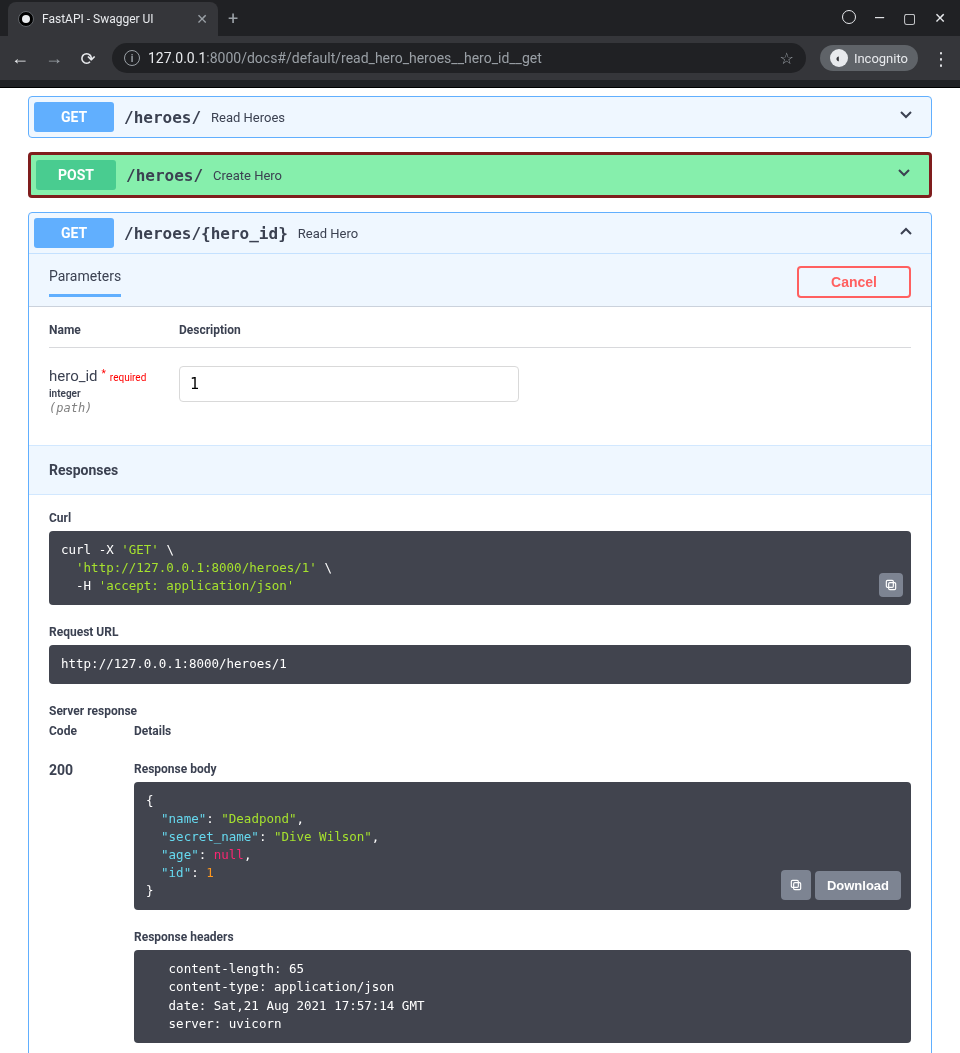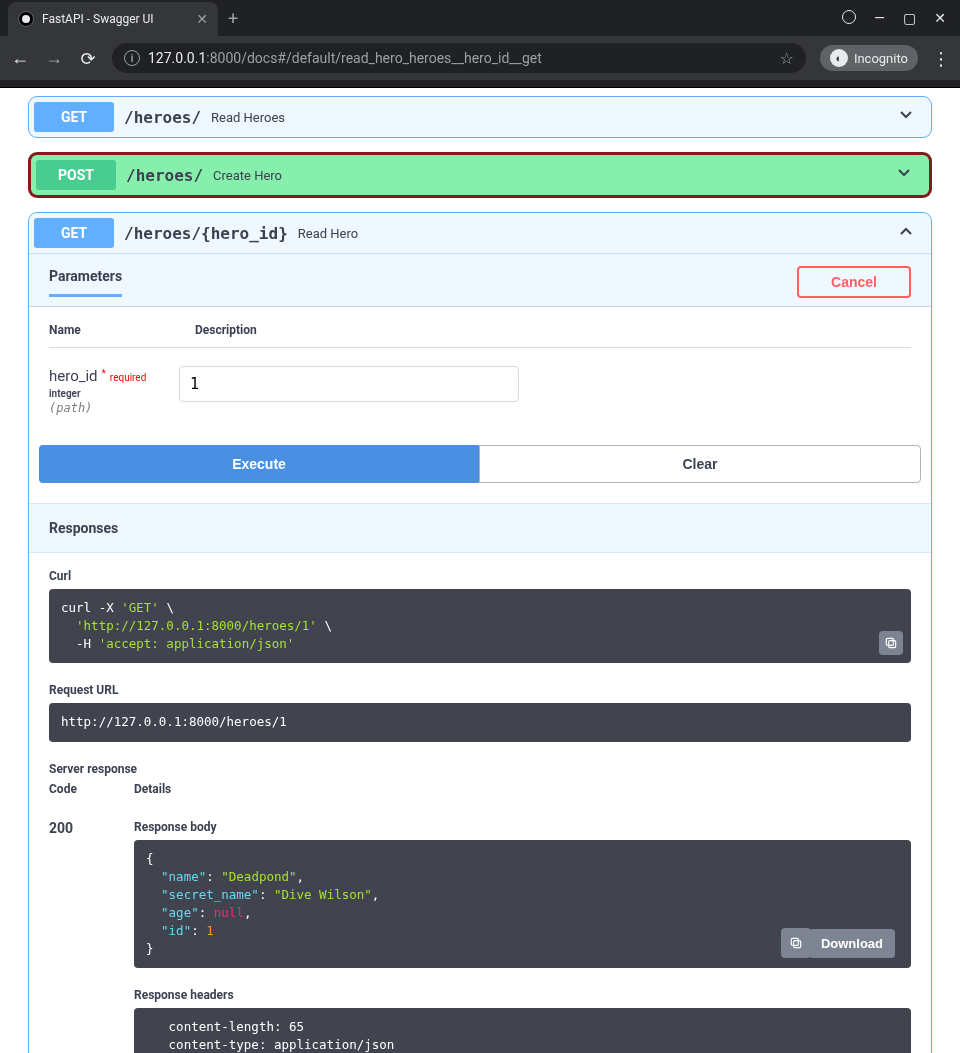--- a/index.html
+++ b/index.html
@@ -28,41 +28,41 @@
 .incognito { display: flex; align-items: center; gap: 6px; color: #e8eaed; font-size: 13px; background:#5f6368; padding:4px 10px; border-radius:14px; }
 .incognito-icon { width:18px; height:18px; background:#e8eaed; border-radius:50%; display:flex; align-items:center; justify-content:center; font-size:11px; color:#35363a; }
 .menu-dots { color: #e8eaed; font-size: 18px; cursor: pointer; }
 
 
 .page { background: #fff; height: calc(1053px - 80px); overflow-y: scroll; padding: 8px 28px 20px 28px; position: relative; }
 .page::-webkit-scrollbar { width: 15px; }
 .page::-webkit-scrollbar-track { background: #f1f1f1; }
 .page::-webkit-scrollbar-thumb { background: #b8b8b8; }
 
-.opblock { border-radius: 9px; margin-bottom: 14px; }
+.opblock { border-radius: 4px; margin-bottom: 14px; }
 .opblock-get { border: 1px solid #61affe; background: #eff7ff; }
 .opblock-post { border: 3px solid #7f1d1d; background: #86efac; }
 
 .op-summary { display: flex; align-items: center; padding: 5px; cursor: pointer; }
 .method-badge { width: 80px; text-align: center; padding: 7px 0; border-radius: 3px; font-weight: 700; font-size: 14px; color: #fff; }
 .method-get { background: #61affe; }
 .method-post { background: #49cc90; }
 .op-path { font-family: monospace; font-weight: 600; font-size: 16px; margin-left: 10px; color: #3b4151; }
 .op-desc { font-size: 13px; color: #3b4151; margin-left: 10px; }
 .chevron { margin-left: auto; margin-right: 10px; }
 .chevron svg { width: 20px; height: 20px; }
 
 .op-body { border-top: 1px solid rgba(97,175,254,0.3); }
 .params-header { display: flex; align-items: center; padding: 12px 20px 8px 20px; }
-.params-title { font-weight: 700; font-size: 14px; color: #3b4151; border-bottom: 3px solid #61affe; padding-bottom: 10px; margin-bottom:-1px; }
+.params-title { font-weight: 400; font-size: 14px; color: #3b4151; border-bottom: 3px solid #61affe; padding-bottom: 10px; margin-bottom:-1px; }
 .cancel-btn { margin-left: auto; border: 2px solid #ff6060; color: #ff6060; background: transparent; padding: 6px 32px; border-radius: 4px; font-weight: 700; font-size: 14px; cursor: pointer; }
 
 .param-section { padding: 16px 20px 30px 20px; background: #fff; }
 .param-table-head { display: flex; font-size: 12px; font-weight: 700; color: #3b4151; border-bottom: 1px solid rgba(59,65,81,0.2); padding-bottom: 10px; }
-.pcol-name { width: 146px; }
+.pcol-name { width: 130px; }
 .param-row { display: flex; padding-top: 18px; }
 .param-name-cell { width: 130px; }
 .param-name { font-weight: 400; font-size: 15px; color: #3b4151; }
 .param-required { color: #ff0000; font-size: 10px; position: relative; top: -4px; }
 .param-required-txt { color: #ff0000; font-size: 10px; }
 .param-type { font-size: 10px; color: #3b4151; font-weight: 600; margin-top: 3px; }
 .param-in { font-size: 12px; color: #808080; font-style: italic; font-family: monospace; margin-top: 2px; }
 .param-input { width: 340px; padding: 8px 10px; border: 1px solid #d9d9d9; border-radius: 4px; font-size: 15px; font-family: monospace; }
 
 .exec-bar { display: flex; padding: 0 10px 20px 10px; gap: 0; background:#fff; }
@@ -78,21 +78,21 @@
 .code-green { color: #a6e22e; }
 .code-teal { color: #66d9ef; }
 .code-red { color: #f92672; }
 .code-orange { color: #fd971f; }
 
 .resp-table-head { display: flex; font-size: 12px; font-weight: 700; color: #3b4151; padding-bottom: 10px; }
 .rcol-code { width: 85px; }
 .resp-row { display: flex; }
 .resp-code { width: 85px; font-weight: 700; font-size: 14px; color: #3b4151; padding-top: 14px; }
 .resp-details { flex: 1; }
-.download-btn { position: absolute; right: 16px; bottom: 10px; background: #7d8492; color: #fff; border: none; padding: 7px 12px; border-radius: 4px; font-weight: 700; font-size: 13px; cursor: pointer; }
+.download-btn { position: absolute; right: 10px; bottom: 10px; background: #7d8492; color: #fff; border: none; padding: 7px 12px; border-radius: 4px; font-weight: 700; font-size: 13px; cursor: pointer; }
 .copy-btn-inline { position: absolute; right: 100px; bottom: 10px; width: 30px; height: 30px; background: #7d8492; border-radius: 4px; display:flex; align-items:center; justify-content:center; cursor:pointer; }
 </style>
 </head>
 <body>
 
 <div class="browser-chrome">
   <div class="tab-bar">
     <div class="tab">
       <span class="tab-favicon"></span>
       <span class="tab-title">FastAPI - Swagger UI</span>
@@ -176,24 +176,20 @@
             </div>
             <div class="param-type">integer</div>
             <div class="param-in">(path)</div>
           </div>
           <div>
             <input class="param-input" value="1" style="">
           </div>
         </div>
       </div>
 
-      <div class="exec-bar">
-        <button class="exec-btn">Execute</button>
-        <button class="clear-btn">Clear</button>
-      </div>
 
       <div class="responses-header">Responses</div>
 
       <div class="response-section">
         <div class="sec-label">Curl</div>
         <div class="code-block"><span>curl -X </span><span class="code-green">'GET'</span> \
   <span class="code-green">'http://127.0.0.1:8000/heroes/1'</span> \
   <span>-H </span><span class="code-green">'accept: application/json'</span><span class="copy-icon"><svg width="14" height="14" viewBox="0 0 24 24" fill="#fff">
                 <rect x="8" y="8" width="12" height="12" rx="2" fill="none" stroke="#fff" stroke-width="2"></rect>
                 <rect x="4" y="4" width="12" height="12" rx="2" fill="none" stroke="#fff" stroke-width="2"></rect>

